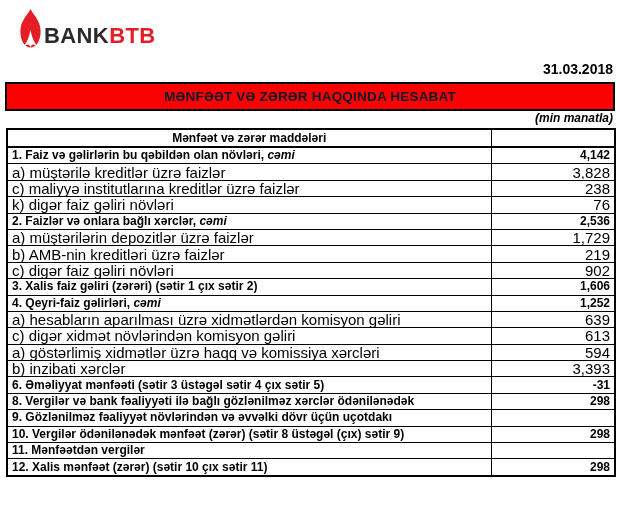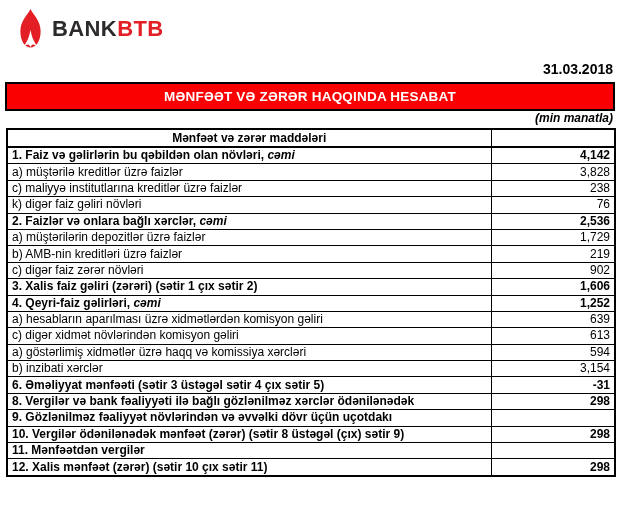--- a/index.html
+++ b/index.html
@@ -6,46 +6,46 @@
   body {
     width:620px; height:512px;
     background:#ffffff;
     color:#000;
     font-family:"Liberation Sans","DejaVu Sans",sans-serif;
     position:relative;
     overflow:hidden;
   }
 
   
-  .logo { position:absolute; left:17px; top:8px; display:flex; align-items:center; gap:8px; }
+  .logo { position:absolute; left:17px; top:8px; display:flex; align-items:flex-end; }
   .logo .flame { width:27px; height:41px; display:block; }
   .logo-text { font-size:22px; font-weight:600; letter-spacing:0.4px; white-space:nowrap; }
 
   
   .report-date { position:absolute; top:61px; right:7px; font-size:14px; font-weight:700; }
   .banner {
     position:absolute; left:5px; top:82px; width:606px; height:25px;
     border:2px solid #000;
     display:flex; align-items:center; justify-content:center;
-    color:#ffffff; font-weight:700; font-size:13.5px; letter-spacing:0.2px;
+    color:#0f172a; font-weight:700; font-size:13.5px; letter-spacing:0.2px;
     white-space:nowrap;
   }
   .unit-note { position:absolute; top:111px; right:7px; font-size:12px; font-weight:700; font-style:italic; }
 
   
   table.report {
     position:absolute; left:6px; top:128px; width:608px;
     border-collapse:collapse; table-layout:fixed;
     border:2px solid #000;
   }
   table.report td {
     border:1px solid #000;
     height:15.4px;
     padding:0 4px;
-    font-size:12px;
+    font-size:15px;
     line-height:15px;
     white-space:nowrap;
     overflow:hidden;
     vertical-align:middle;
   }
   tr.header-row td {
     border-bottom:2px solid #000;
     text-align:center;
     font-weight:700;
     font-size:12px;
@@ -110,21 +110,21 @@
   </tr>
       <tr>
     <td class="label-cell"><span class="lbl">a) müştərilərin depozitlər üzrə faizlər</span></td>
     <td class="value-cell">1,729</td>
   </tr>
       <tr>
     <td class="label-cell"><span class="lbl">b) AMB-nin kreditləri üzrə faizlər</span></td>
     <td class="value-cell">219</td>
   </tr>
       <tr>
-    <td class="label-cell"><span class="lbl">c) digər faiz zərər növləri</span></td>
+    <td class="label-cell"><span class="lbl">c) digər faiz gəliri növləri</span></td>
     <td class="value-cell">902</td>
   </tr>
       <tr class="section">
     <td class="label-cell"><span class="lbl">3. Xalis faiz gəliri (zərəri) (sətir 1 çıx sətir 2)</span></td>
     <td class="value-cell">1,606</td>
   </tr>
       <tr class="section">
     <td class="label-cell"><span class="lbl">4. Qeyri-faiz gəlirləri, </span><span class="lbl-italic">cəmi</span></td>
     <td class="value-cell">1,252</td>
   </tr>
@@ -135,21 +135,21 @@
       <tr>
     <td class="label-cell"><span class="lbl">c) digər xidmət növlərindən komisyon gəliri</span></td>
     <td class="value-cell">613</td>
   </tr>
       <tr>
     <td class="label-cell"><span class="lbl">a) göstərlimiş xidmətlər üzrə haqq və komissiya xərcləri</span></td>
     <td class="value-cell">594</td>
   </tr>
       <tr>
     <td class="label-cell"><span class="lbl">b) inzibati xərclər</span></td>
-    <td class="value-cell">3,154</td>
+    <td class="value-cell">3,393</td>
   </tr>
       <tr class="section">
     <td class="label-cell"><span class="lbl">6. Əməliyyat mənfəəti (sətir 3 üstəgəl sətir 4 çıx sətir 5)</span></td>
     <td class="value-cell">-31</td>
   </tr>
       <tr class="section">
     <td class="label-cell"><span class="lbl">8. Vergilər və bank fəaliyyəti ilə bağlı gözlənilməz xərclər ödənilənədək</span></td>
     <td class="value-cell">298</td>
   </tr>
       <tr class="section">

